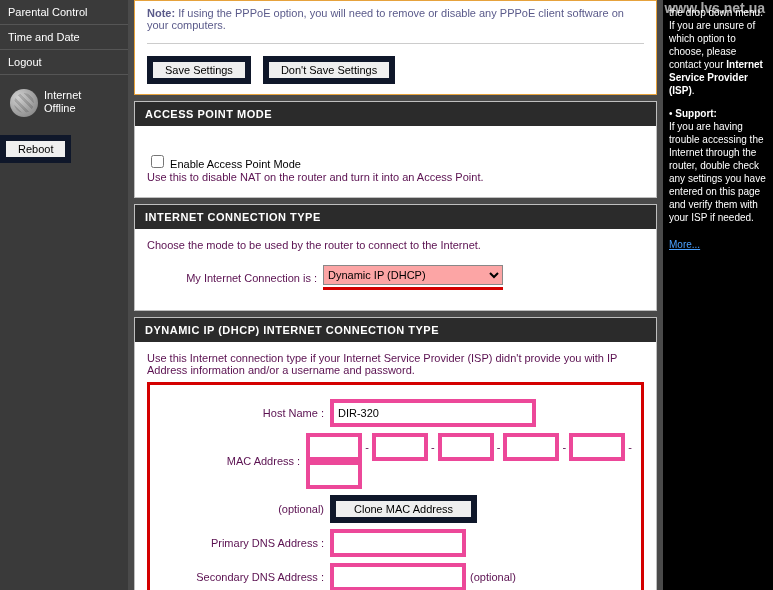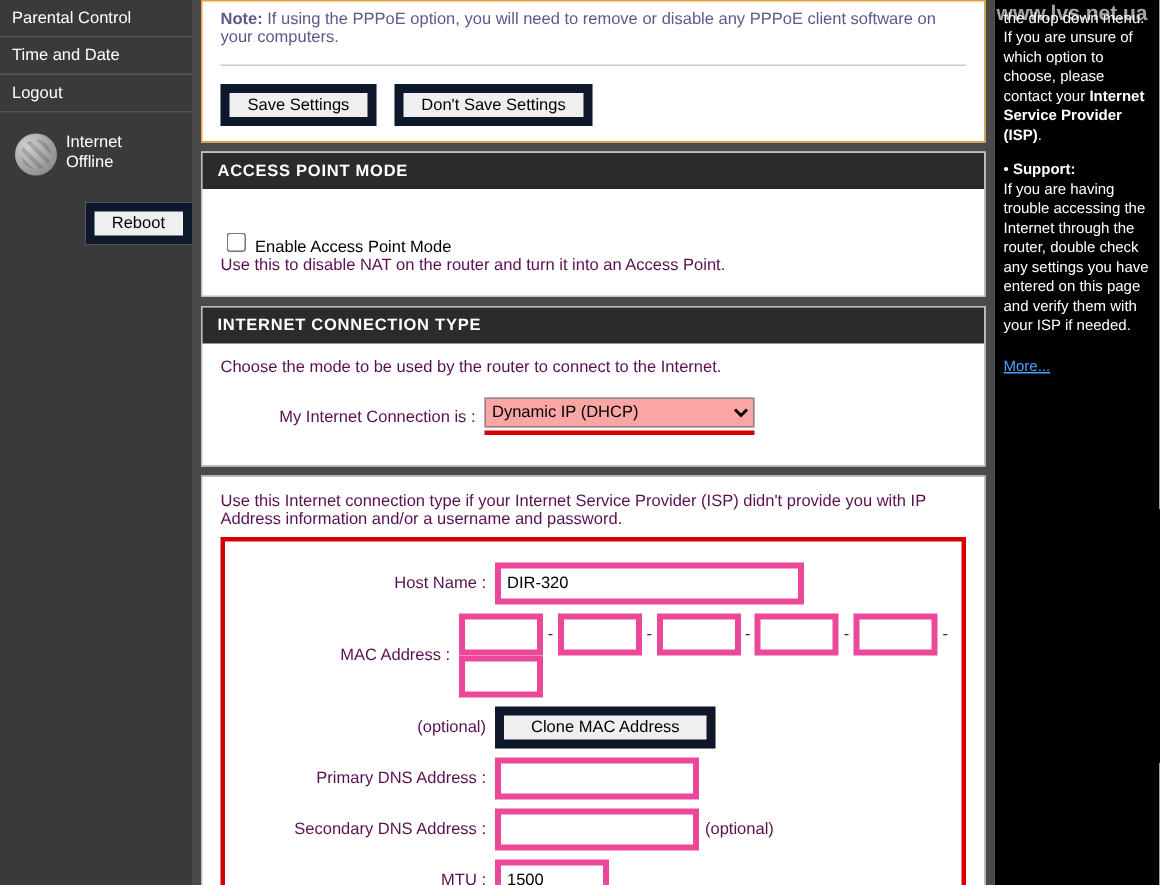--- a/index.html
+++ b/index.html
@@ -4,21 +4,21 @@
 <style>
   html,body{margin:0;padding:0;font-family:Arial,Helvetica,sans-serif;font-size:11px;background:#fff;color:#000;width:773px;}
   .wrap{display:flex;width:773px;}
   
   .sidebar{width:128px;background:#3a3a3a;display:flex;flex-direction:column;color:#fff;height:590px;}
   .sb-item{border-bottom:1px solid #555;padding:6px 8px;cursor:pointer;background:#3a3a3a;}
   .status-box{display:flex;align-items:flex-start;gap:6px;padding:14px 10px;}
   .globe{width:28px;height:28px;border-radius:50%;background:radial-gradient(circle at 30% 30%,#d0d0d0,#7a7a7a);position:relative;}
   .globe::after{content:"";position:absolute;inset:4px;border-radius:50%;background:repeating-linear-gradient(45deg,transparent 0 3px,rgba(0,0,0,.15) 3px 6px);}
   .status-txt{line-height:13px;}
-  .reboot-wrap{display:flex;justify-content:flex-end;margin-top:4px;}
+  .reboot-wrap{display:flex;justify-content:flex-start;margin-top:4px;}
   button.std{font-family:inherit;font-size:11px;padding:2px 12px;background:#efefef;border:6px solid #0f172a;cursor:pointer;}
   
   .main{flex:1;background:#4a4a4a;padding:0 6px 6px 6px;display:flex;flex-direction:column;gap:6px;}
   .card{background:#fff;border:1px solid #bfbfbf;}
   .card-orange{border:1px solid #e6a23c;}
   .section-head{background:#2b2b2b;color:#fff;font-weight:bold;padding:6px 10px;letter-spacing:0.5px;}
   .card-body{padding:10px 12px 14px 12px;color:#5a1050;}
   .note-top{color:#5a5a8a;padding:0 12px 6px 12px;font-size:11px;}
   hr.div{border:0;border-top:1px solid #ccc;margin:6px 12px;}
   .btn-row{padding:6px 12px 10px 12px;display:flex;gap:12px;}
@@ -91,20 +91,21 @@
           <span class="underline-red" style="padding-bottom:2px;">
             <select>
               <option>Dynamic IP (DHCP)</option>
             </select>
           </span>
         </div>
       </div>
     </div>
 
     <div class="card">
+      <div class="section-head">DYNAMIC IP (DHCP) INTERNET CONNECTION TYPE</div>
       <div class="card-body">
         <div>Use this Internet connection type if your Internet Service Provider (ISP) didn't provide you with IP Address information and/or a username and password.</div>
 
         <div class="red-box">
           <div class="form-row">
             <label>Host Name :</label>
             <input class="txt" style="width: 190px;" value="DIR-320">
           </div>
           <div class="form-row">
             <label>MAC Address :</label>

